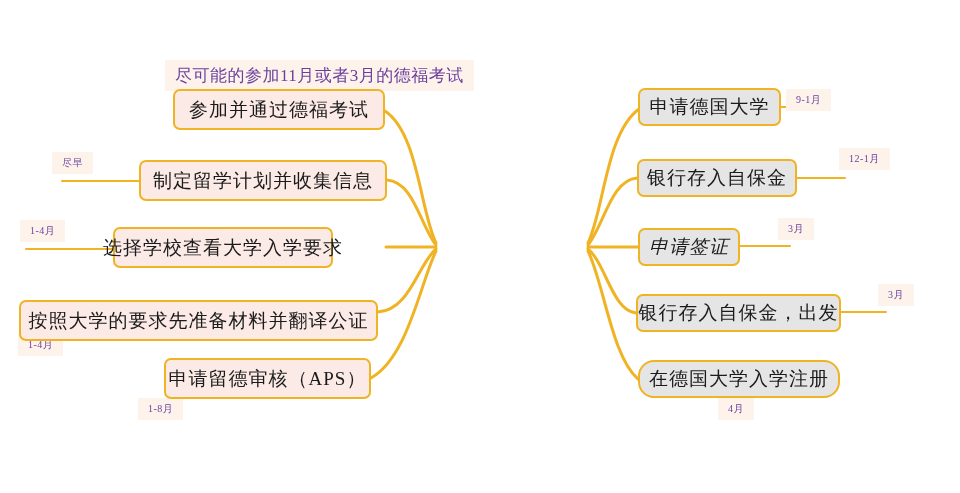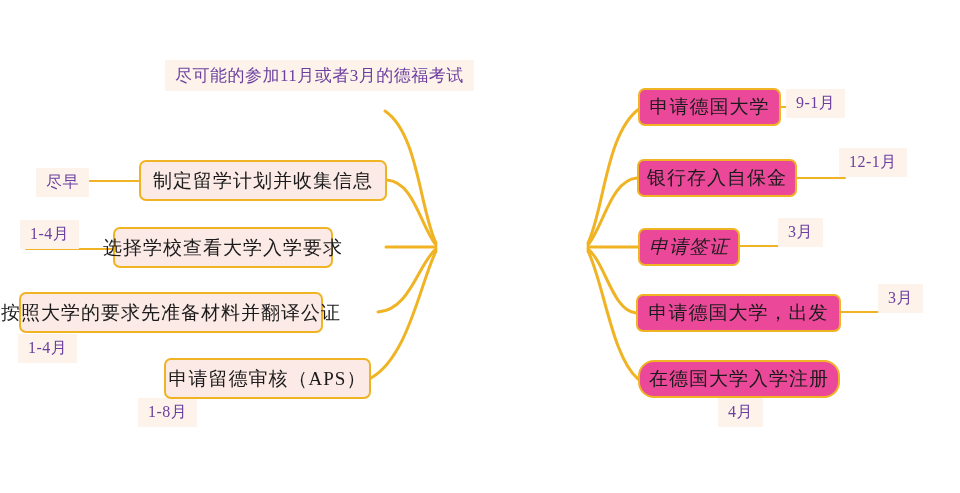--- a/index.html
+++ b/index.html
@@ -60,31 +60,31 @@
     font-size: 19px;
     color: #1b1b1b;
     letter-spacing: 1px;
     white-space: nowrap;
     z-index: 4;
   }
   .node.left {
     background: #fbeae6;
   }
   .node.right {
-    background: #ec4899;
+    background: #e5e5e5;
     text-align: right;
   }
 
   
   .note {
     position: absolute;
     box-sizing: border-box;
     background: #fdf3ea;
     color: #6b3fa0;
-    font-size: 16px;
+    font-size: 10px;
     letter-spacing: 0.5px;
     white-space: nowrap;
     display: flex;
     align-items: center;
     justify-content: center;
     padding: 4px 10px;
     z-index: 3;
   }
   .note.big {
     font-size: 17px;
@@ -116,62 +116,65 @@
       <path d="M 62,181 L 140,181"></path>
       <path d="M 26,249 L 112,249"></path>
       <path d="M 781,107 L 792,107"></path>
       <path d="M 797,178 L 845,178"></path>
       <path d="M 740,246 L 790,246"></path>
       <path d="M 841,312 L 886,312"></path>
     </g>
   </svg>
 
 
+  <div class="node left" style="left:173px; top:89px; width:212px; height:41px;">
+    <span>参加并通过德福考试</span>
+  </div>
 
   <div class="node left" style="left:139px; top:160px; width:248px; height:41px;">
     <span>制定留学计划并收集信息</span>
   </div>
 
   <div class="node left" style="left:113px; top:227px; width:220px; height:41px;">
     <span>选择学校查看大学入学要求</span>
   </div>
 
-  <div class="node left" style="left:19px; top:292px; width:304px; height:41px;text-align:right;">
+  <div class="node left" style="left:19px; top:300px; width:359px; height:41px;text-align:right;">
     <span>按照大学的要求先准备材料并翻译公证</span>
   </div>
 
   <div class="node left" style="left:164px; top:358px; width:207px; height:41px;">
     <span>申请留德审核（APS）</span>
   </div>
 
   <div class="node right" style="left:638px; top:88px; width:143px; height:38px;">
     <span>申请德国大学</span>
   </div>
 
   <div class="node right" style="left:637px; top:159px; width:160px; height:38px;">
     <span>银行存入自保金</span>
   </div>
 
   <div class="node right" style="left:638px; top:228px; width:102px; height:38px;font-style:italic;">
     <span>申请签证</span>
   </div>
 
   <div class="node right" style="left:636px; top:294px; width:205px; height:38px;">
-    <span>申请德国大学，出发</span>
+    <span>银行存入自保金，出发</span>
   </div>
 
   <div class="node right" style="left:638px; top:360px; width:202px; height:38px;border-radius:16px;">
     <span>在德国大学入学注册</span>
   </div>
 
   <div class="note big" style="left:165px; top:60px;">
     <span>尽可能的参加11月或者3月的德福考试</span>
   </div>
 
-  <div class="note" style="left:36px; top:152px;margin-top:16px;">
+  <div class="note" style="left:52px; top:152px;">
     <span>尽早</span>
   </div>
 
   <div class="note" style="left:20px; top:220px;">
     <span>1-4月</span>
   </div>
 
   <div class="note" style="left:18px; top:334px;">
     <span>1-4月</span>
   </div>

